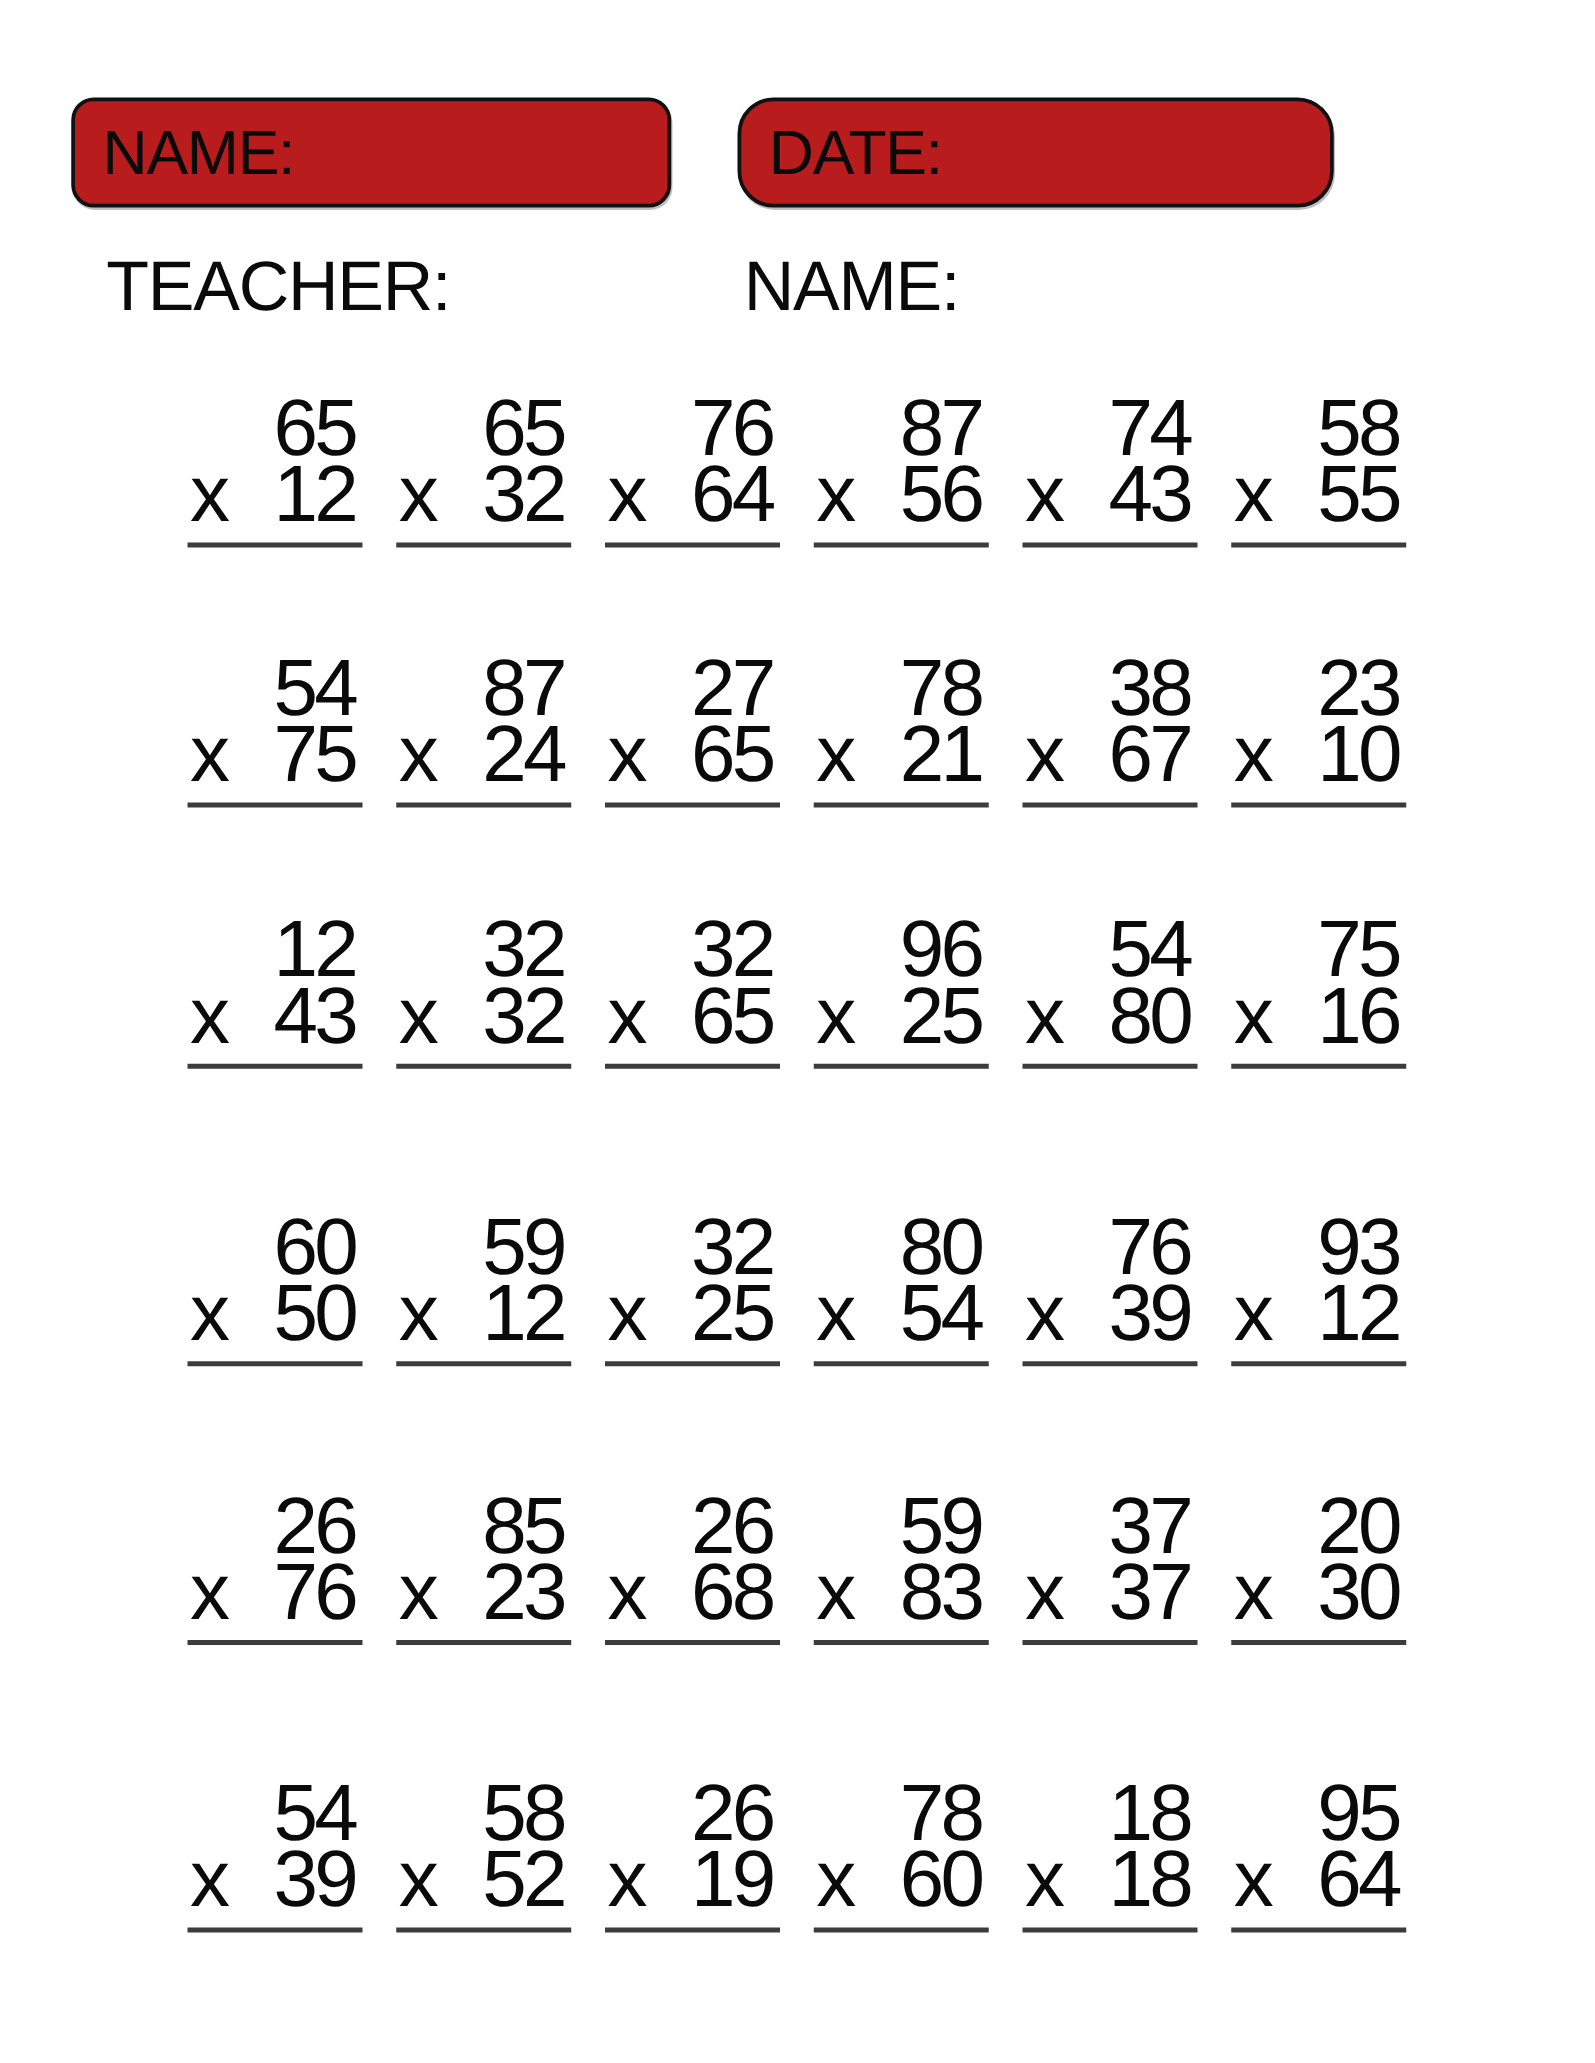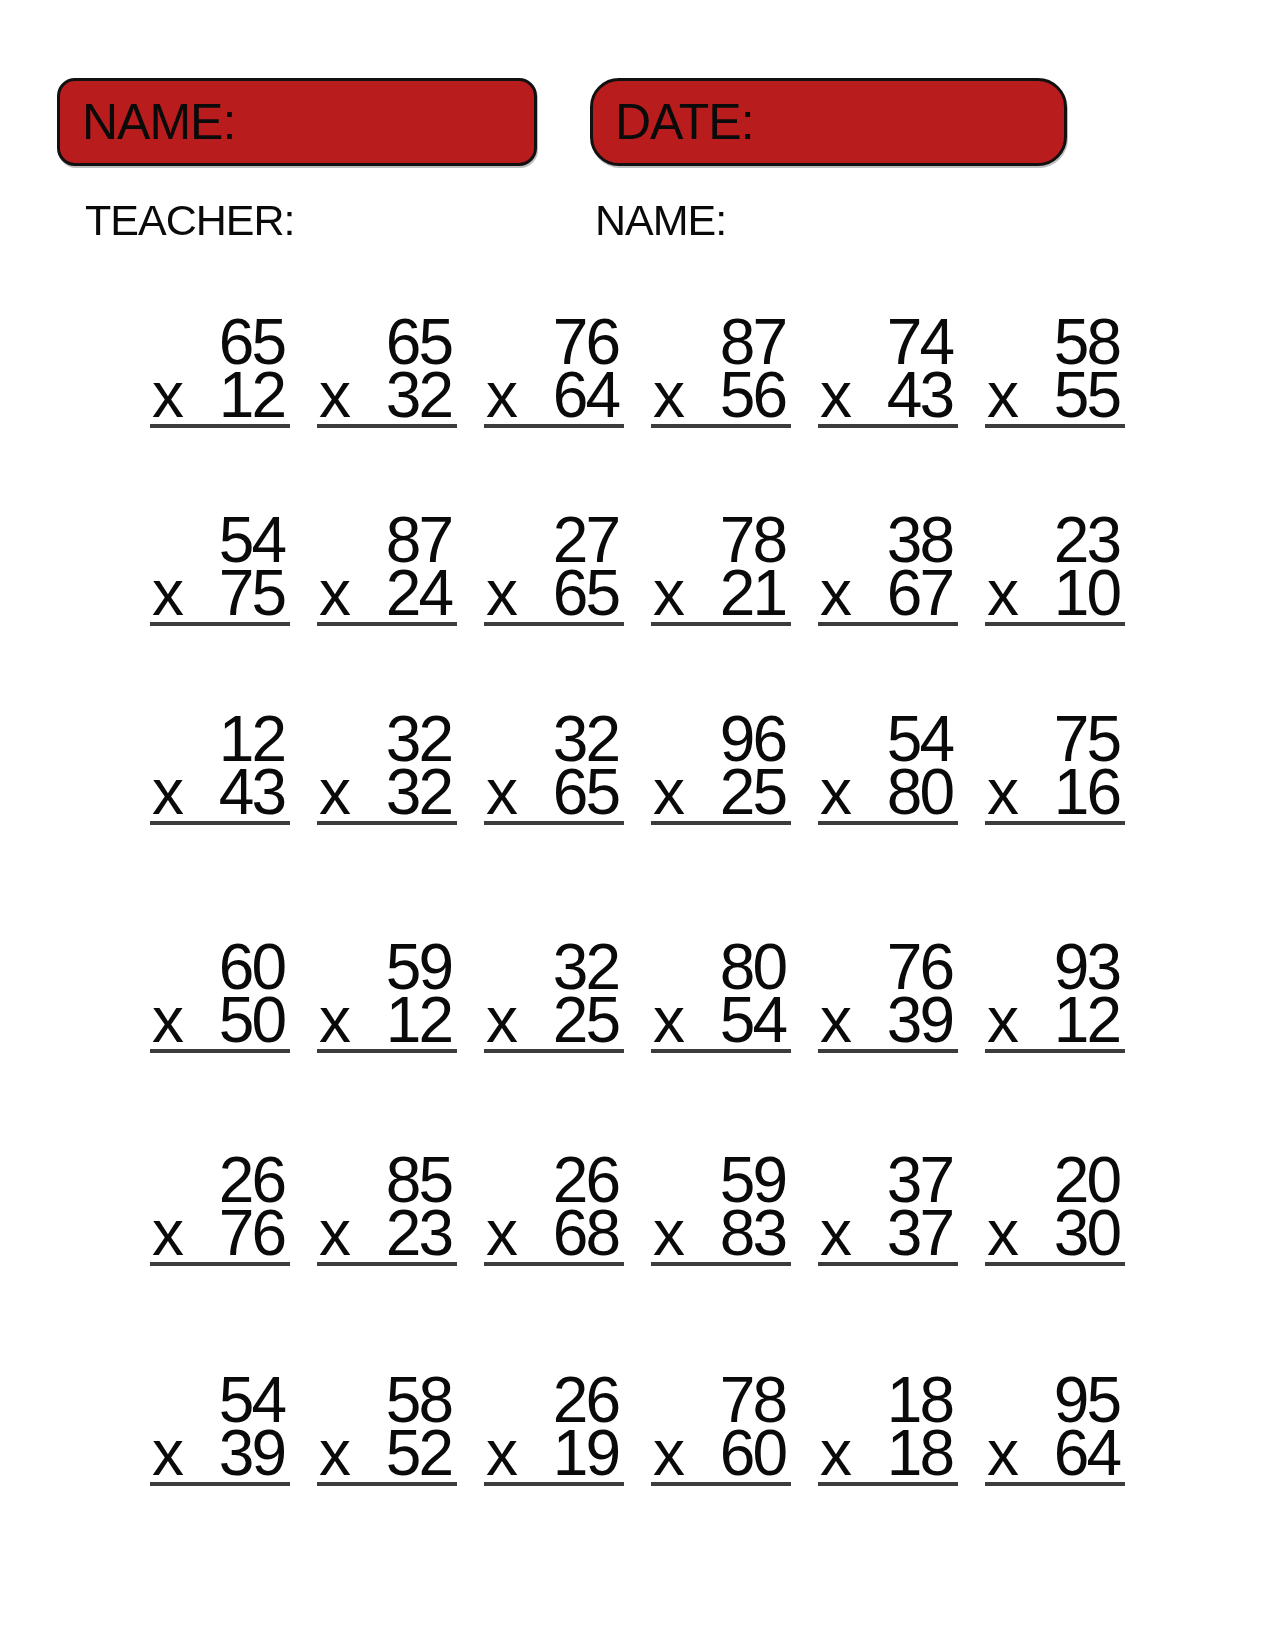--- a/index.html
+++ b/index.html
@@ -30,21 +30,21 @@
     font-size: 50px;
     letter-spacing: -1px;
     box-shadow: 1px 2px 0 rgba(0,0,0,0.25);
   }
   .name-box { left: 57px;  top: 78px; width: 480px; }
   .date-box { left: 590px; top: 78px; width: 477px; border-radius: 29px; }
 
   .plain-label {
     position: absolute;
     top: 196px;
-    font-size: 43px;
+    font-size: 56px;
     letter-spacing: -1px;
     white-space: nowrap;
   }
   .teacher-label { left: 85px; }
   .score-label   { left: 595px; }
 
   
   .problems-grid {
     position: absolute;
     left: 150px;
@@ -57,21 +57,21 @@
   }
   .prob-row:nth-child(2) { margin-top: 86px; }
   .prob-row:nth-child(3) { margin-top: 87px; }
   .prob-row:nth-child(4) { margin-top: 116px; }
   .prob-row:nth-child(5) { margin-top: 101px; }
   .prob-row:nth-child(6) { margin-top: 108px; }
 
   .problem {
     box-sizing: border-box;
     width: 140px;
-    padding-bottom: 2px;
+    padding-bottom: 12px;
     border-bottom: 4px solid #3c3c3c;
     font-size: 64px;
     line-height: 53px;
     letter-spacing: -3px;
   }
   .problem .top {
     text-align: right;
     padding-right: 6px;
   }
   .problem .bottom {

